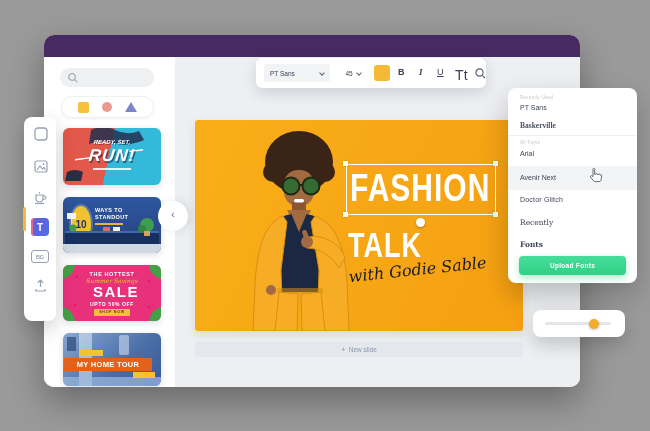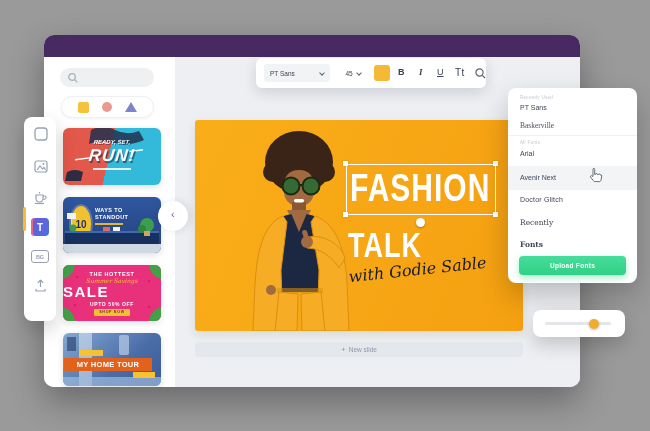--- a/index.html
+++ b/index.html
@@ -34,21 +34,21 @@
   .headline{color:#fff;font-weight:800;transform-origin:left top;white-space:nowrap;}
   .sel-box{border:1.5px solid #fff;}
   .handle{width:5px;height:5px;background:#fff;box-shadow:0 0 2px rgba(0,0,0,.25);}
   .newslide{left:195px;top:342px;width:328px;height:15px;background:#e4e7eb;border-radius:3px;
             display:flex;align-items:center;justify-content:center;color:#8b99ad;font-size:6.5px;gap:3px;}
   
   .fpanel{left:508px;top:88px;width:129px;height:195px;background:#fff;border-radius:8px;
           box-shadow:0 12px 28px rgba(0,0,0,.22);}
   .flabel{font-size:4.5px;color:#c2c7cf;letter-spacing:.3px;}
   .fitem{font-size:7px;color:#3e4557;}
-  .serif{font-family:"Liberation Serif",serif;}
+  .serif{font-family:"Liberation Serif",serif;font-weight:bold;}
   .georgia{font-family:"DejaVu Serif",serif;}
   .upload-btn{left:519px;top:256px;width:107px;height:19px;border-radius:4px;
               background:linear-gradient(180deg,#46dd9c,#30d184);display:flex;align-items:center;justify-content:center;
               color:#fff;font-size:6.5px;font-weight:700;letter-spacing:.3px;box-shadow:0 3px 7px rgba(48,209,132,.4);}
   
   .slider-pill{left:533px;top:310px;width:92px;height:27px;background:#fff;border-radius:8px;
                box-shadow:0 8px 18px rgba(0,0,0,.18);}
   .collapse-tab{left:158px;top:201px;width:30px;height:30px;border-radius:50%;background:#fff;
                 box-shadow:3px 0 8px rgba(20,30,60,.10);}
   .tinybar{background:#f5c231;}
@@ -119,21 +119,21 @@
           <circle cx="86" cy="16" r="1.3" fill="#d62069"></circle>
         <circle cx="12" cy="40" r="1.3" fill="#d62069"></circle>
           <circle cx="86" cy="42" r="1.3" fill="#d62069"></circle>
         <path d="M0 14 A16 16 0 0 0 12 0 L0 0 Z" fill="#43a047"></path>
         <path d="M98 14 A16 16 0 0 1 86 0 L98 0 Z" fill="#43a047"></path>
         <path d="M0 42 A16 16 0 0 1 12 56 L0 56 Z" fill="#43a047"></path>
         <path d="M98 42 A16 16 0 0 0 86 56 L98 56 Z" fill="#43a047"></path>
       </svg>
       <div class="abs" style="left:0;top:6px;width:98px;text-align:center;color:#fff;font-size:5.5px;font-weight:800;letter-spacing:.6px;">THE HOTTEST</div>
       <div class="abs georgia" style="left:0;top:12px;width:98px;text-align:center;color:#f5c231;font-size:6px;font-style:italic;">Summer Savings</div>
-      <div class="abs" style="left:0;top:18px;width:76px;text-align:left;color:#fff;font-size:15px;font-weight:800;letter-spacing:1.5px;">SALE</div>
+      <div class="abs" style="left:0;top:18px;width:76px;text-align:right;color:#fff;font-size:15px;font-weight:800;letter-spacing:1.5px;">SALE</div>
       <div class="abs" style="left:0;top:36px;width:98px;text-align:center;color:#fff;font-size:5px;font-weight:700;letter-spacing:.6px;">UPTO 50% OFF</div>
       <div class="abs" style="left:31px;top:44px;width:36px;height:6.5px;background:#f1c230;border-radius:1px;display:flex;align-items:center;justify-content:center;font-size:3.6px;font-weight:800;color:#8c1d46;letter-spacing:.7px;">SHOP NOW</div>
     </div>
 
     <div class="abs thumb" style="top:276px;height:53px;background:linear-gradient(140deg,#85a8d2,#4a6da8 60%,#3a5a94);">
       <svg class="abs" style="left:0;top:0;" width="98" height="53" viewBox="0 0 98 53">
         <rect x="16" y="0" width="13" height="53" fill="#dfe9f4" opacity=".55"></rect>
         <rect x="4" y="4" width="9" height="14" fill="#2e4a78" opacity=".7"></rect>
         <rect x="56" y="2" width="10" height="20" rx="2" fill="#c9dcf0" opacity=".6"></rect>
         <rect x="0" y="44" width="98" height="9" fill="#9dbbdd" opacity=".7"></rect>
@@ -242,21 +242,21 @@
       <span class="chev"></span>
     </div>
     <div class="abs" style="left:82px;top:6px;width:30px;height:18px;display:flex;align-items:center;justify-content:center;">
       <span style="font-size:6.5px;color:#3c4355;">45</span>
       <span class="chev"></span>
     </div>
     <div class="abs" style="left:118px;top:7px;width:16px;height:16px;border-radius:3px;background:#f5ba35;"></div>
     <div class="abs" style="left:142px;top:9px;font-size:9px;font-weight:700;color:#3a4154;">B</div>
     <div class="abs serif" style="left:163px;top:9px;font-size:9px;font-style:italic;font-weight:600;color:#3a4154;">I</div>
     <div class="abs" style="left:181px;top:9px;font-size:9px;color:#3a4154;text-decoration:underline;">U</div>
-    <div class="abs" style="left:199px;top:9px;font-size:10px;color:#3a4154;letter-spacing:.3px;">Tt</div>
+    <div class="abs" style="left:199px;top:9px;font-size:14px;color:#3a4154;letter-spacing:.3px;">Tt</div>
     <div class="abs" style="left:218px;top:8px;">
       <svg width="13" height="13" viewBox="0 0 13 13">
         <circle cx="5.5" cy="5.5" r="3.6" fill="none" stroke="#5a6272" stroke-width="1.2"></circle>
         <line x1="8.3" y1="8.3" x2="11" y2="11" stroke="#5a6272" stroke-width="1.2"></line>
       </svg>
     </div>
   </div>
 
   <div class="abs fpanel">
     <div class="abs" style="left:0px;top:78px;width:129px;height:24px;background:#f3f4f6;"></div>

